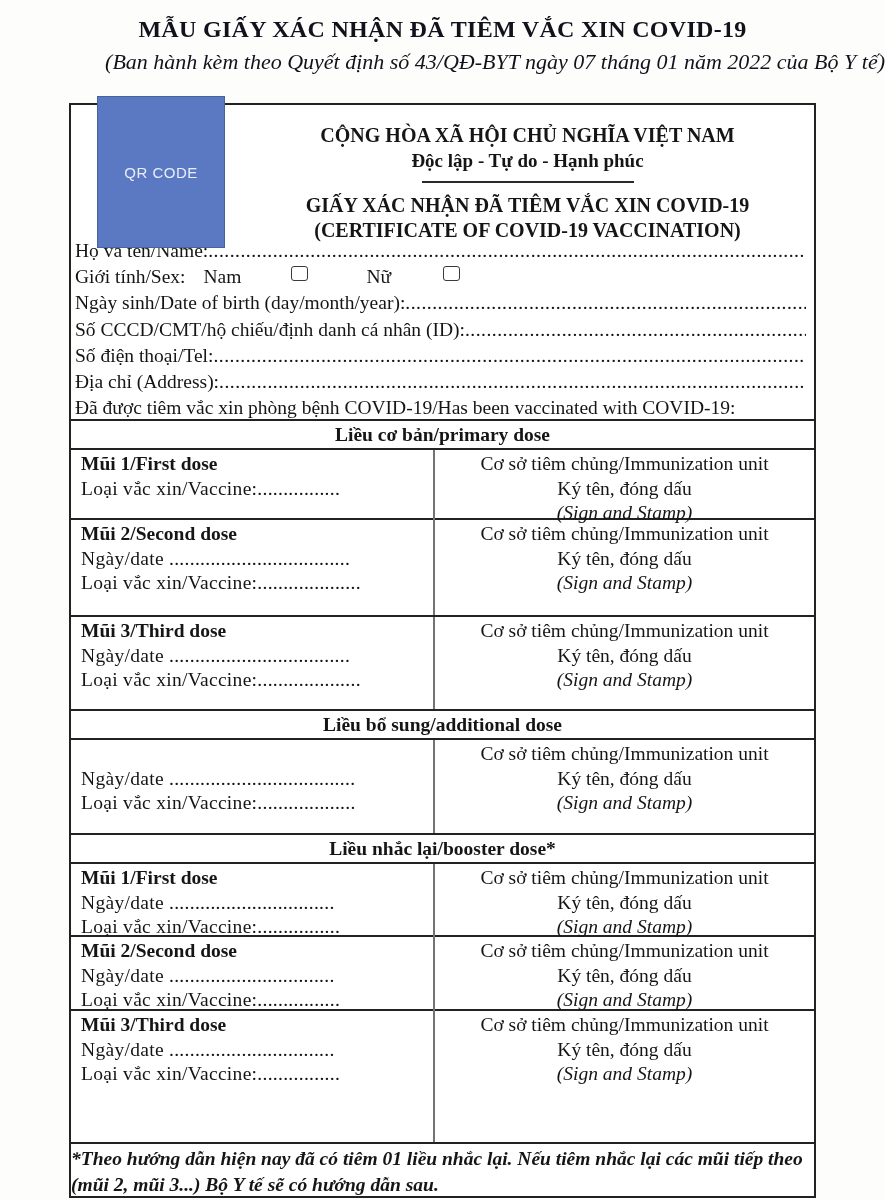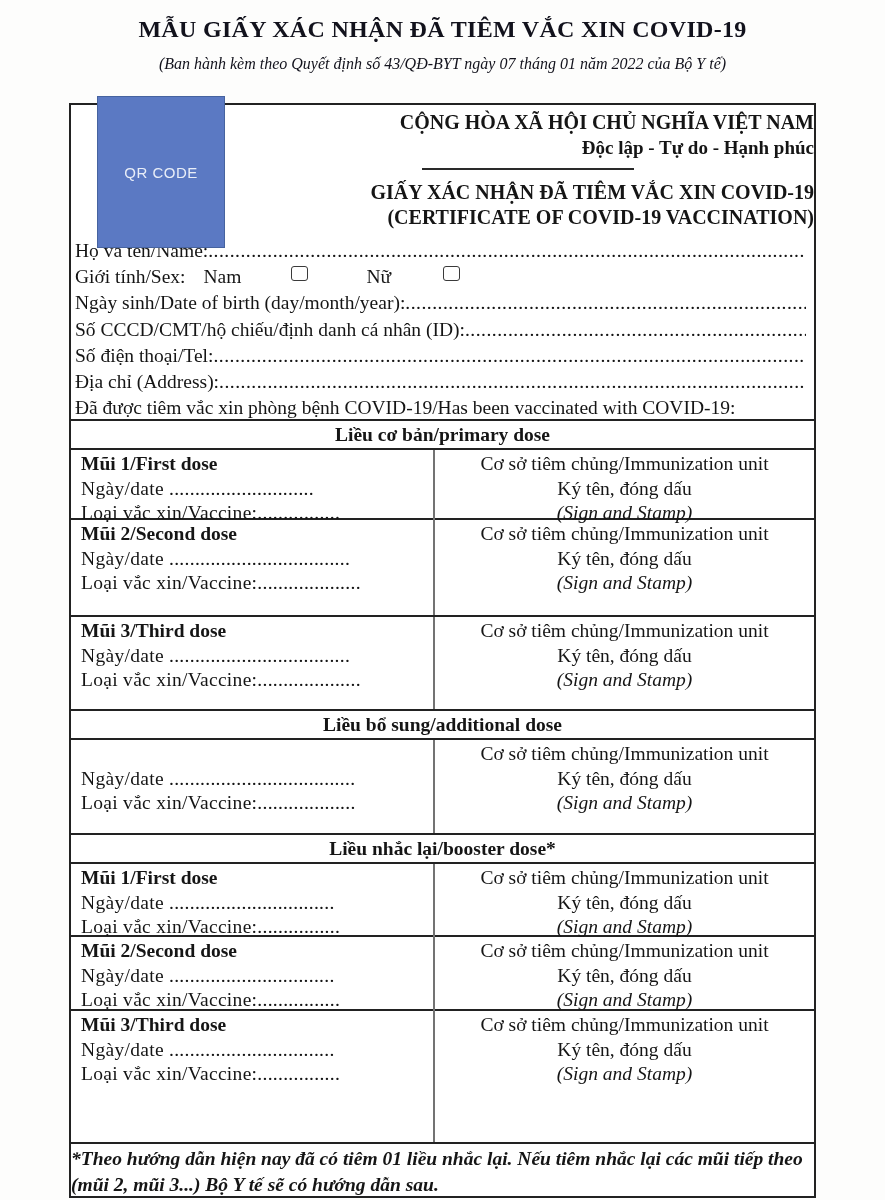--- a/index.html
+++ b/index.html
@@ -9,38 +9,38 @@
     color:#151515;
     position:relative;
     overflow:hidden;
   }
   .doc-title {
     text-align:center; font-weight:bold; font-size:24px;
     margin-top:16px; letter-spacing:0.3px; color:#12121c;
     white-space:nowrap;
   }
   .doc-subtitle {
-    text-align:center; font-style:italic; font-size:16px;
-    margin-top:12px; white-space:nowrap; color:#12121c;
+    text-align:right; font-style:italic; font-size:22px;
+    margin-top:6px; white-space:nowrap; color:#12121c;
   }
   .form-box {
     position:absolute; left:69px; top:103px; width:747px;
     border:2px solid #222;
     background:#fff;
   }
   
   .form-header { height:130px; position:relative; }
   .qr-box {
     position:absolute; left:26px; top:-9px; width:128px; height:152px;
     background:#5b79c3; border:1.5px solid #46639f;
     display:flex; align-items:center; justify-content:center;
     color:#e9eef8; font-family:"Liberation Sans", sans-serif;
     font-size:15px; letter-spacing:0.5px;
   }
-  .header-center { margin-left:170px; text-align:right; padding-top:6px; }
+  .header-center { margin-left:170px; text-align:center; padding-top:19px; }
   .nat-line1 { font-weight:bold; font-size:20px; }
   .nat-line2 { font-weight:bold; font-size:19px; margin-top:3px; }
   .header-divider { width:212px; border-top:2px solid #2a2a2a; margin:9px auto 11px auto; }
   .cert-line1 { font-weight:bold; font-size:20px; }
   .cert-line2 { font-weight:bold; font-size:20px; margin-top:2px; }
   
   .fields { height:184px; padding:3px 8px 0 4px; font-size:19.5px; }
   .field-line { display:flex; line-height:26.2px; white-space:nowrap; }
   .dots-fill { flex:1; overflow:hidden; letter-spacing:0.5px; }
   .sex-opt { margin-left:18px; }
@@ -128,21 +128,20 @@
     <div class="field-line">
       <span>Đã được tiêm vắc xin phòng bệnh COVID-19/Has been vaccinated with COVID-19:</span>
     </div>
   </div>
 
   <div class="section-title">Liều cơ bản/primary dose</div>
 
   <div class="dose-row rh-a">
     <div class="dose-left">
       <div class="dose-name">Mũi 1/First dose</div>
-      <div class="dose-line">Ngày/date ............................</div>
       <div class="dose-line">Loại vắc xin/Vaccine:................</div>
     </div>
     <div class="dose-right">
       <div>Cơ sở tiêm chủng/Immunization unit</div>
       <div>Ký tên, đóng dấu</div>
       <div class="it">(Sign and Stamp)</div>
     </div>
   </div>
 
   <div class="dose-row bt rh-b">

